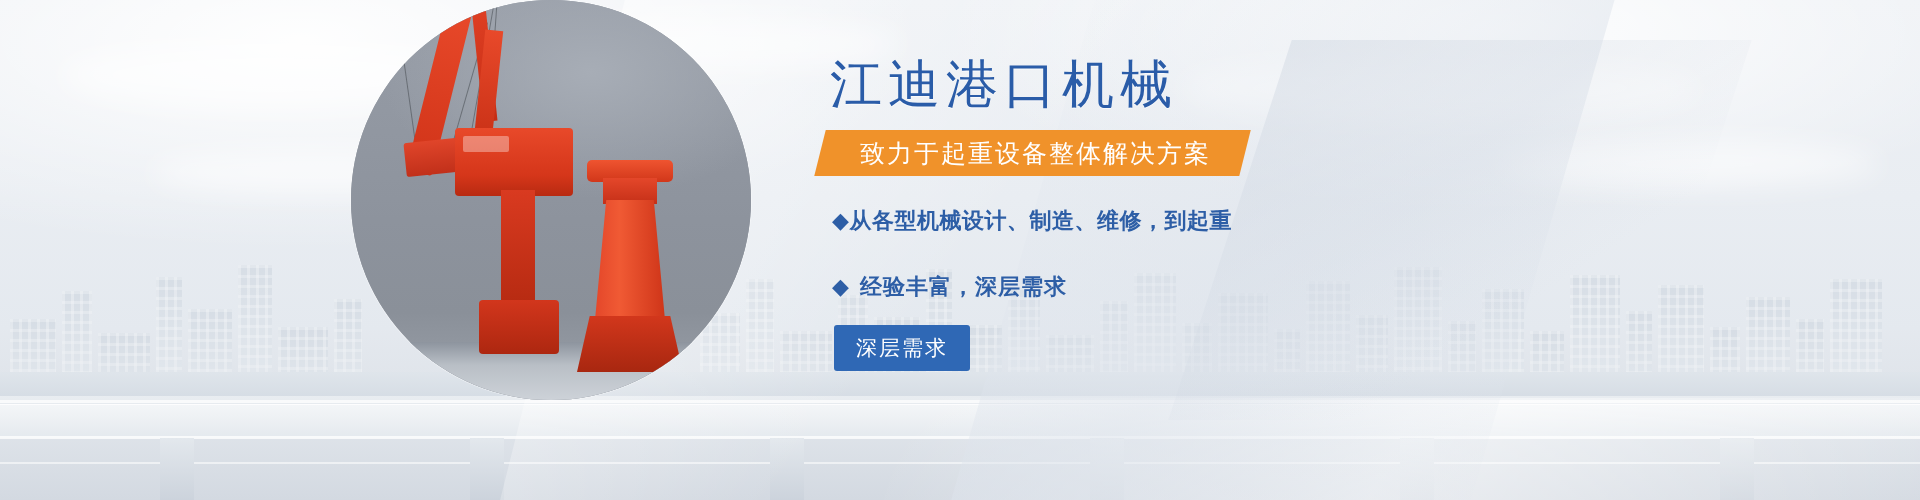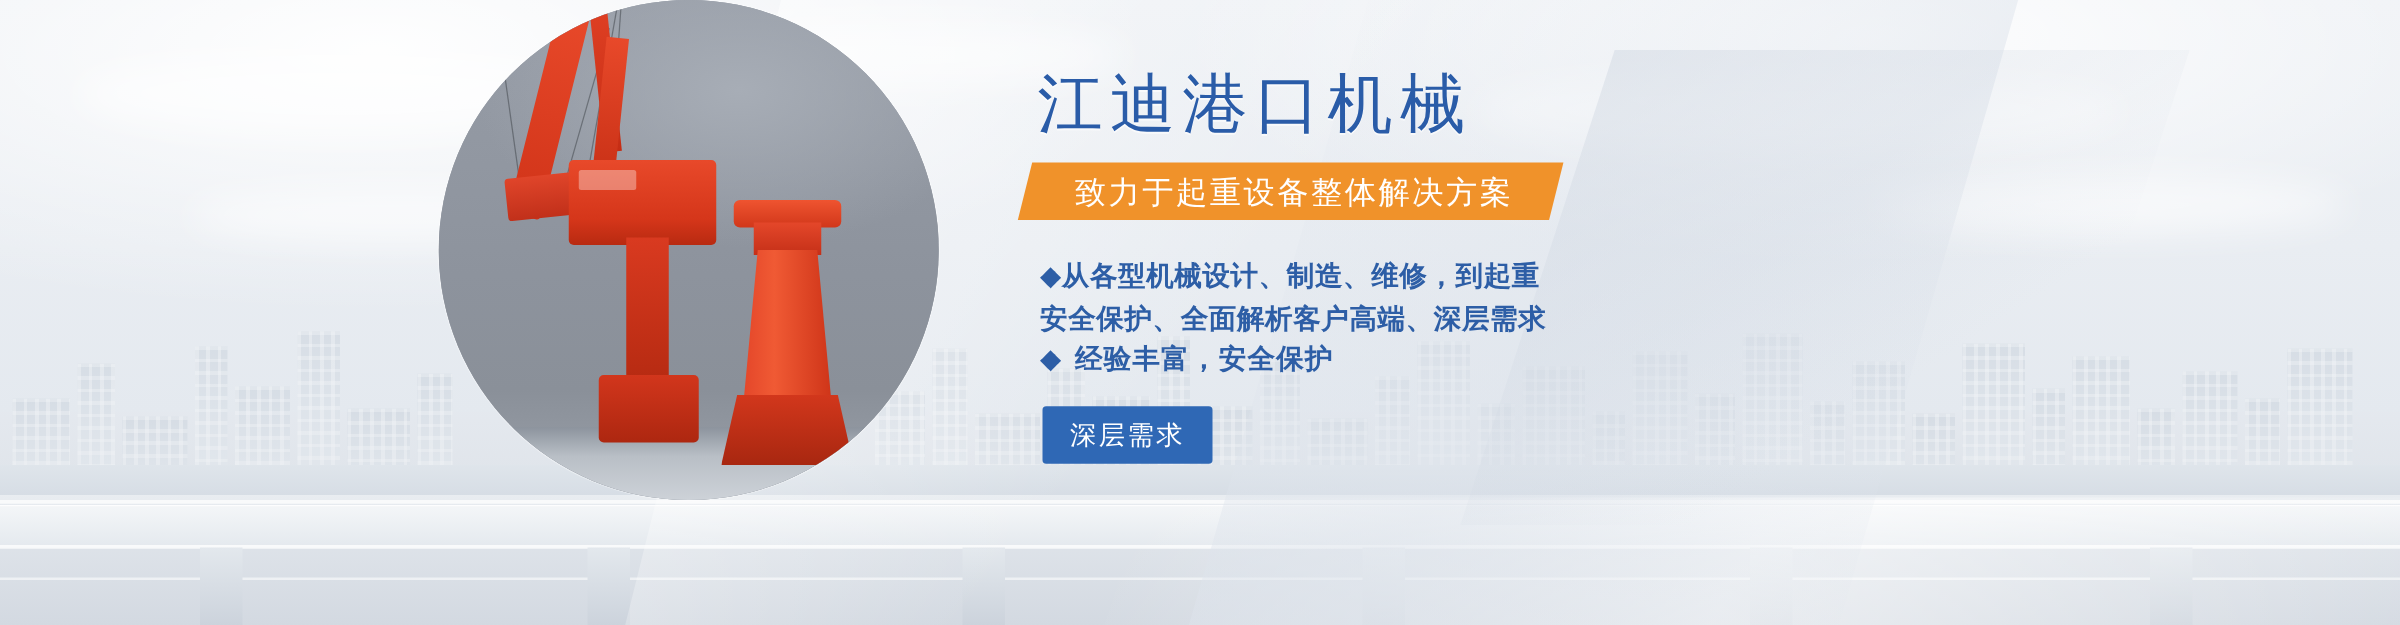--- a/index.html
+++ b/index.html
@@ -311,23 +311,22 @@
   <div class="content">
 
     <div class="headline">江迪港口机械</div>
 
     <div class="ribbon">
       <span>致力于起重设备整体解决方案</span>
     </div>
 
     <div class="bullets">
       <div class="line">◆从各型机械设计、制造、维修，到起重</div>
-      <div class="line">安全保护、全面解析客户高端、深层需求</div>
     </div>
 
     <div class="bullet2">
-      <span class="dia">◆</span><span>经验丰富，安全保护</span>
+      <span class="dia">◆</span><span>经验丰富，深层需求</span>
     </div>
 
     <button class="cta">深层需求</button>
 
   </div>
 </div>
 
 </body></html>

